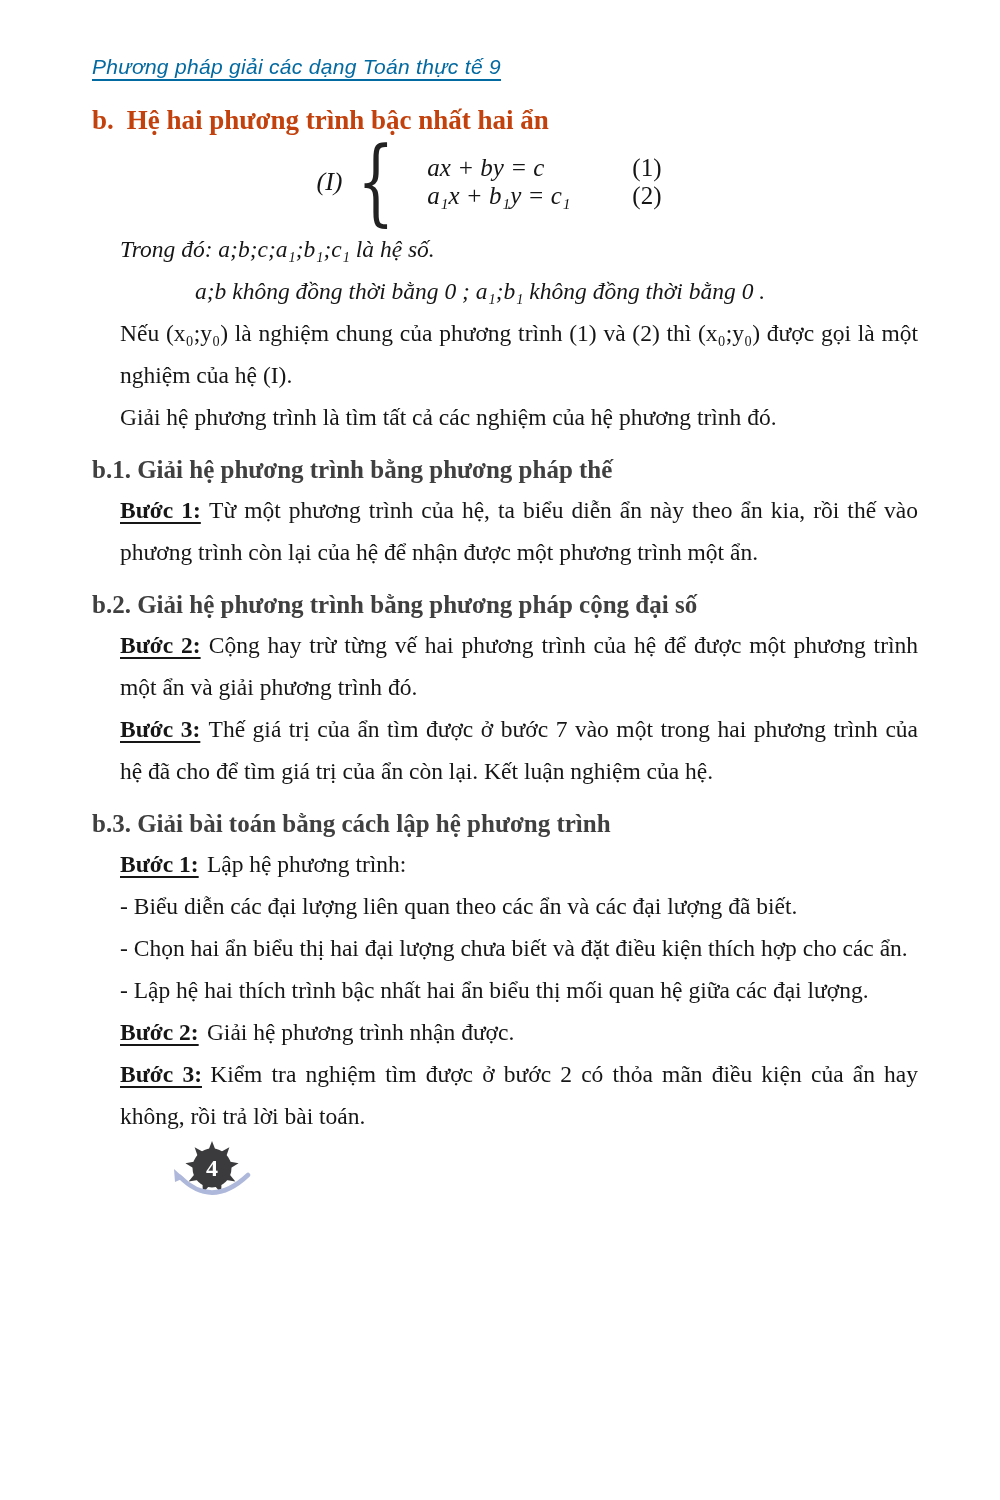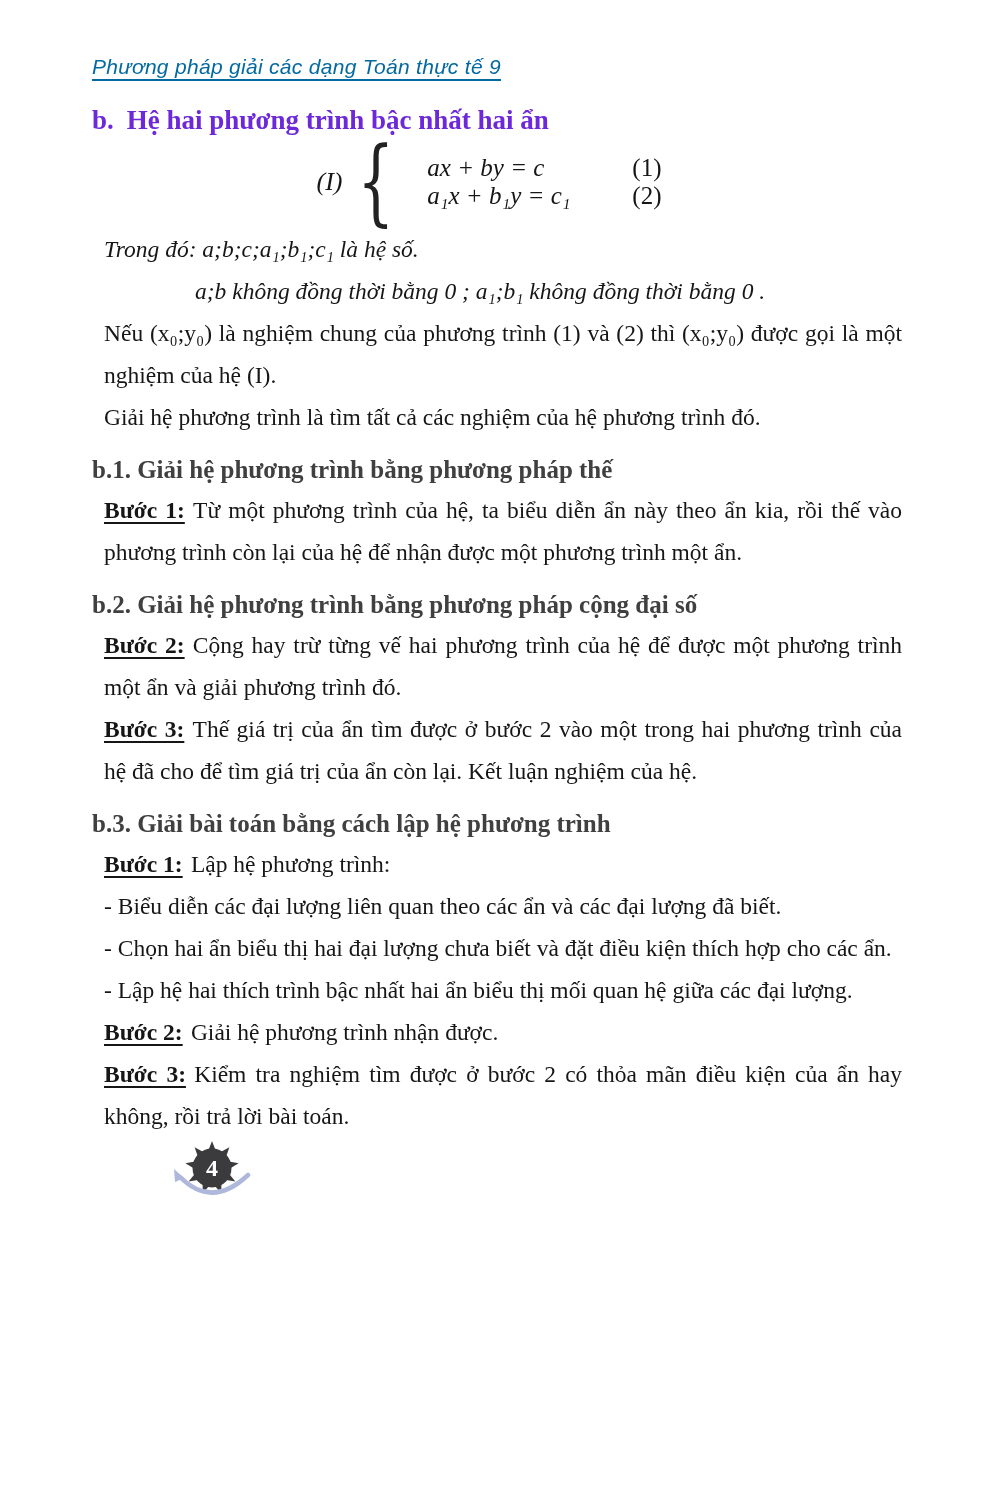--- a/index.html
+++ b/index.html
@@ -22,21 +22,21 @@
   .running-header span {
     text-decoration: underline;
     text-underline-offset: 5px;
     text-decoration-thickness: 2px;
   }
 
   .sec-heading {
     margin-top: 26px;
     font-size: 27px;
     font-weight: bold;
-    color: #6d28d9;
+    color: #c2410c;
   }
   .sec-label { margin-right: 13px; }
 
   .equation {
     display: flex;
     align-items: center;
     justify-content: center;
     width: fit-content;
     margin: 4px auto 2px auto;
     position: relative;
@@ -59,21 +59,21 @@
     grid-template-columns: 205px max-content;
     align-items: baseline;
     margin-left: 20px;
   }
   .expr { font-style: italic; font-size: 25px; }
   .tag  { font-size: 25px; }
 
   .para, .step {
     font-size: 23.5px;
     line-height: 42px;
-    margin-left: 12px;
+    margin-left: 28px;
     width: 798px;
   }
   .justify { text-align: justify; }
   .indent2 { margin-left: 103px; width: auto; }
   .mt { margin-top: 3px; }
 
   .sub-heading {
     margin-top: 13px;
     font-size: 25px;
     line-height: 38px;
@@ -117,21 +117,21 @@
   <p class="para math mt">Trong đó: a;b;c;a₁;b₁;c₁ là hệ số.</p>
   <p class="para math indent2">a;b không đồng thời bằng 0 ; a₁;b₁ không đồng thời bằng 0 .</p>
   <p class="para justify">Nếu (x₀;y₀) là nghiệm chung của phương trình (1) và (2) thì (x₀;y₀) được gọi là một nghiệm của hệ (I).</p>
   <p class="para">Giải hệ phương trình là tìm tất cả các nghiệm của hệ phương trình đó.</p>
 
   <div class="sub-heading">b.1. Giải hệ phương trình bằng phương pháp thế</div>
   <p class="step justify"><span class="step-label">Bước 1:</span><span>Từ một phương trình của hệ, ta biểu diễn ẩn này theo ẩn kia, rồi thế vào phương trình còn lại của hệ để nhận được một phương trình một ẩn.</span></p>
 
   <div class="sub-heading">b.2. Giải hệ phương trình bằng phương pháp cộng đại số</div>
   <p class="step justify"><span class="step-label">Bước 2:</span><span>Cộng hay trừ từng vế hai phương trình của hệ để được một phương trình một ẩn và giải phương trình đó.</span></p>
-  <p class="step justify"><span class="step-label">Bước 3:</span><span>Thế giá trị của ẩn tìm được ở bước 2 vào một trong hai phương trình của hệ đã cho để tìm giá trị của ẩn còn lại. Kết luận nghiệm của hệ.</span></p>
+  <p class="step justify"><span class="step-label">Bước 3:</span><span>Thế giá trị của ẩn tìm được ở bước 7 vào một trong hai phương trình của hệ đã cho để tìm giá trị của ẩn còn lại. Kết luận nghiệm của hệ.</span></p>
 
   <div class="sub-heading">b.3. Giải bài toán bằng cách lập hệ phương trình</div>
   <p class="step justify"><span class="step-label">Bước 1:</span><span>Lập hệ phương trình:</span></p>
   <p class="step justify">- Biểu diễn các đại lượng liên quan theo các ẩn và các đại lượng đã biết.</p>
   <p class="step justify">- Chọn hai ẩn biểu thị hai đại lượng chưa biết và đặt điều kiện thích hợp cho các ẩn.</p>
   <p class="step justify">- Lập hệ hai thích trình bậc nhất hai ẩn biểu thị mối quan hệ giữa các đại lượng.</p>
   <p class="step justify"><span class="step-label">Bước 2:</span><span>Giải hệ phương trình nhận được.</span></p>
   <p class="step justify"><span class="step-label">Bước 3:</span><span>Kiểm tra nghiệm tìm được ở bước 2 có thỏa mãn điều kiện của ẩn hay không, rồi trả lời bài toán.</span></p>
 
   <div class="page-badge">

